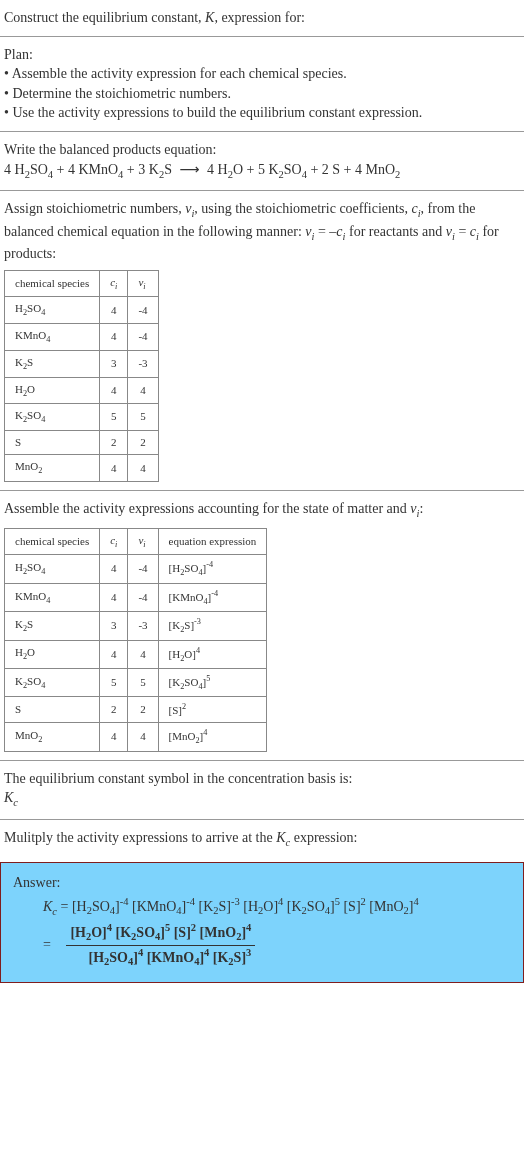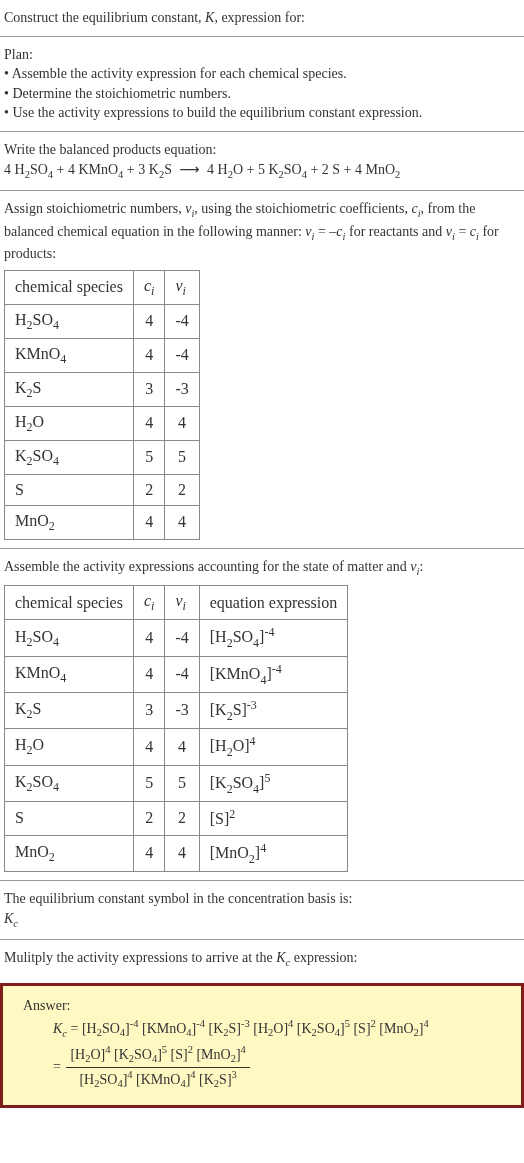--- a/index.html
+++ b/index.html
@@ -25,34 +25,35 @@
   .arrow { padding: 0 4px; }
   table.data {
     border-collapse: collapse;
     margin-top: 6px;
   }
   table.data th, table.data td {
     border: 1px solid #888;
     padding: 4px 10px;
     text-align: left;
     font-weight: normal;
-    font-size: 16px;
+    font-size: 11px;
   }
   table.data td.center { text-align: center; }
   .answer-box {
-    background: #fef9c3;
-    border: 3px solid #7f1d1d;
-    padding: 10px 20px;
+    background: #7dd3fc;
+    border: 1px solid #7f1d1d;
+    padding: 10px 12px;
     margin-top: 4px;
   }
   .frac {
     display: inline-block;
     vertical-align: middle;
-    text-align: center;
-    margin: 0 2px;
+    text-align: right;
+    margin: 0 12px;
+    font-weight: bold;
   }
   .frac .num { display:block; border-bottom:1px solid #333; padding:0 4px; }
   .frac .den { display:block; padding:0 4px; }
   .eqline { margin: 2px 0 2px 30px; }
 </style>
 </head>
 <body>
 
 <div class="section">
   <div>

